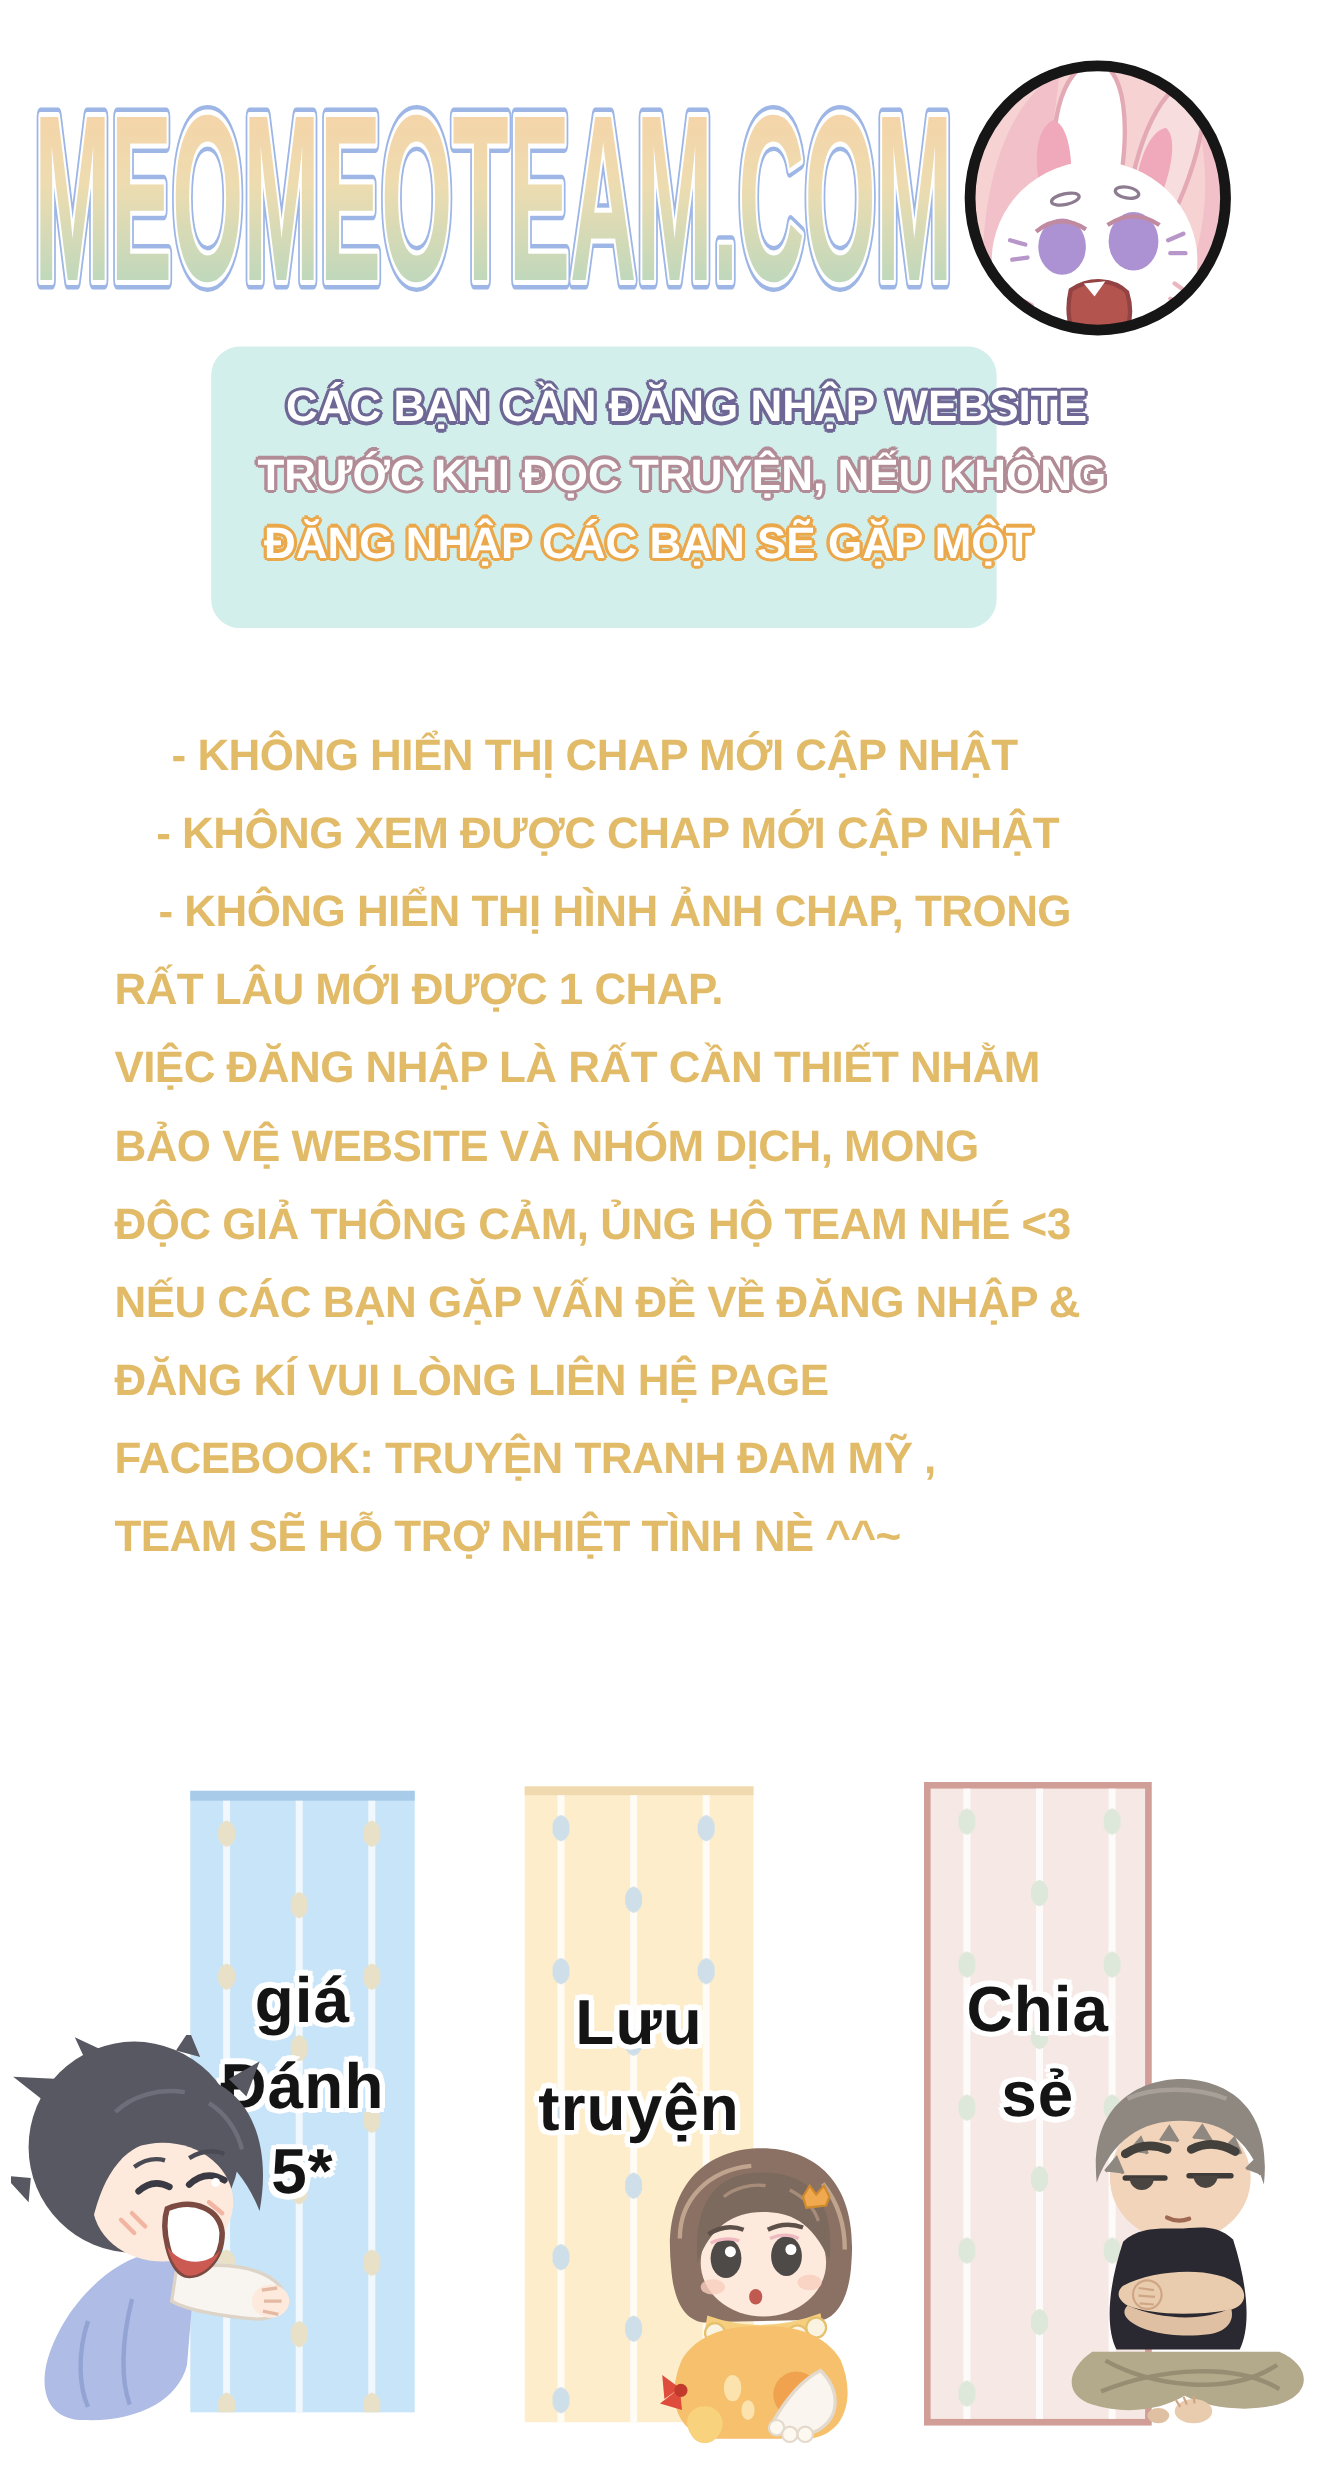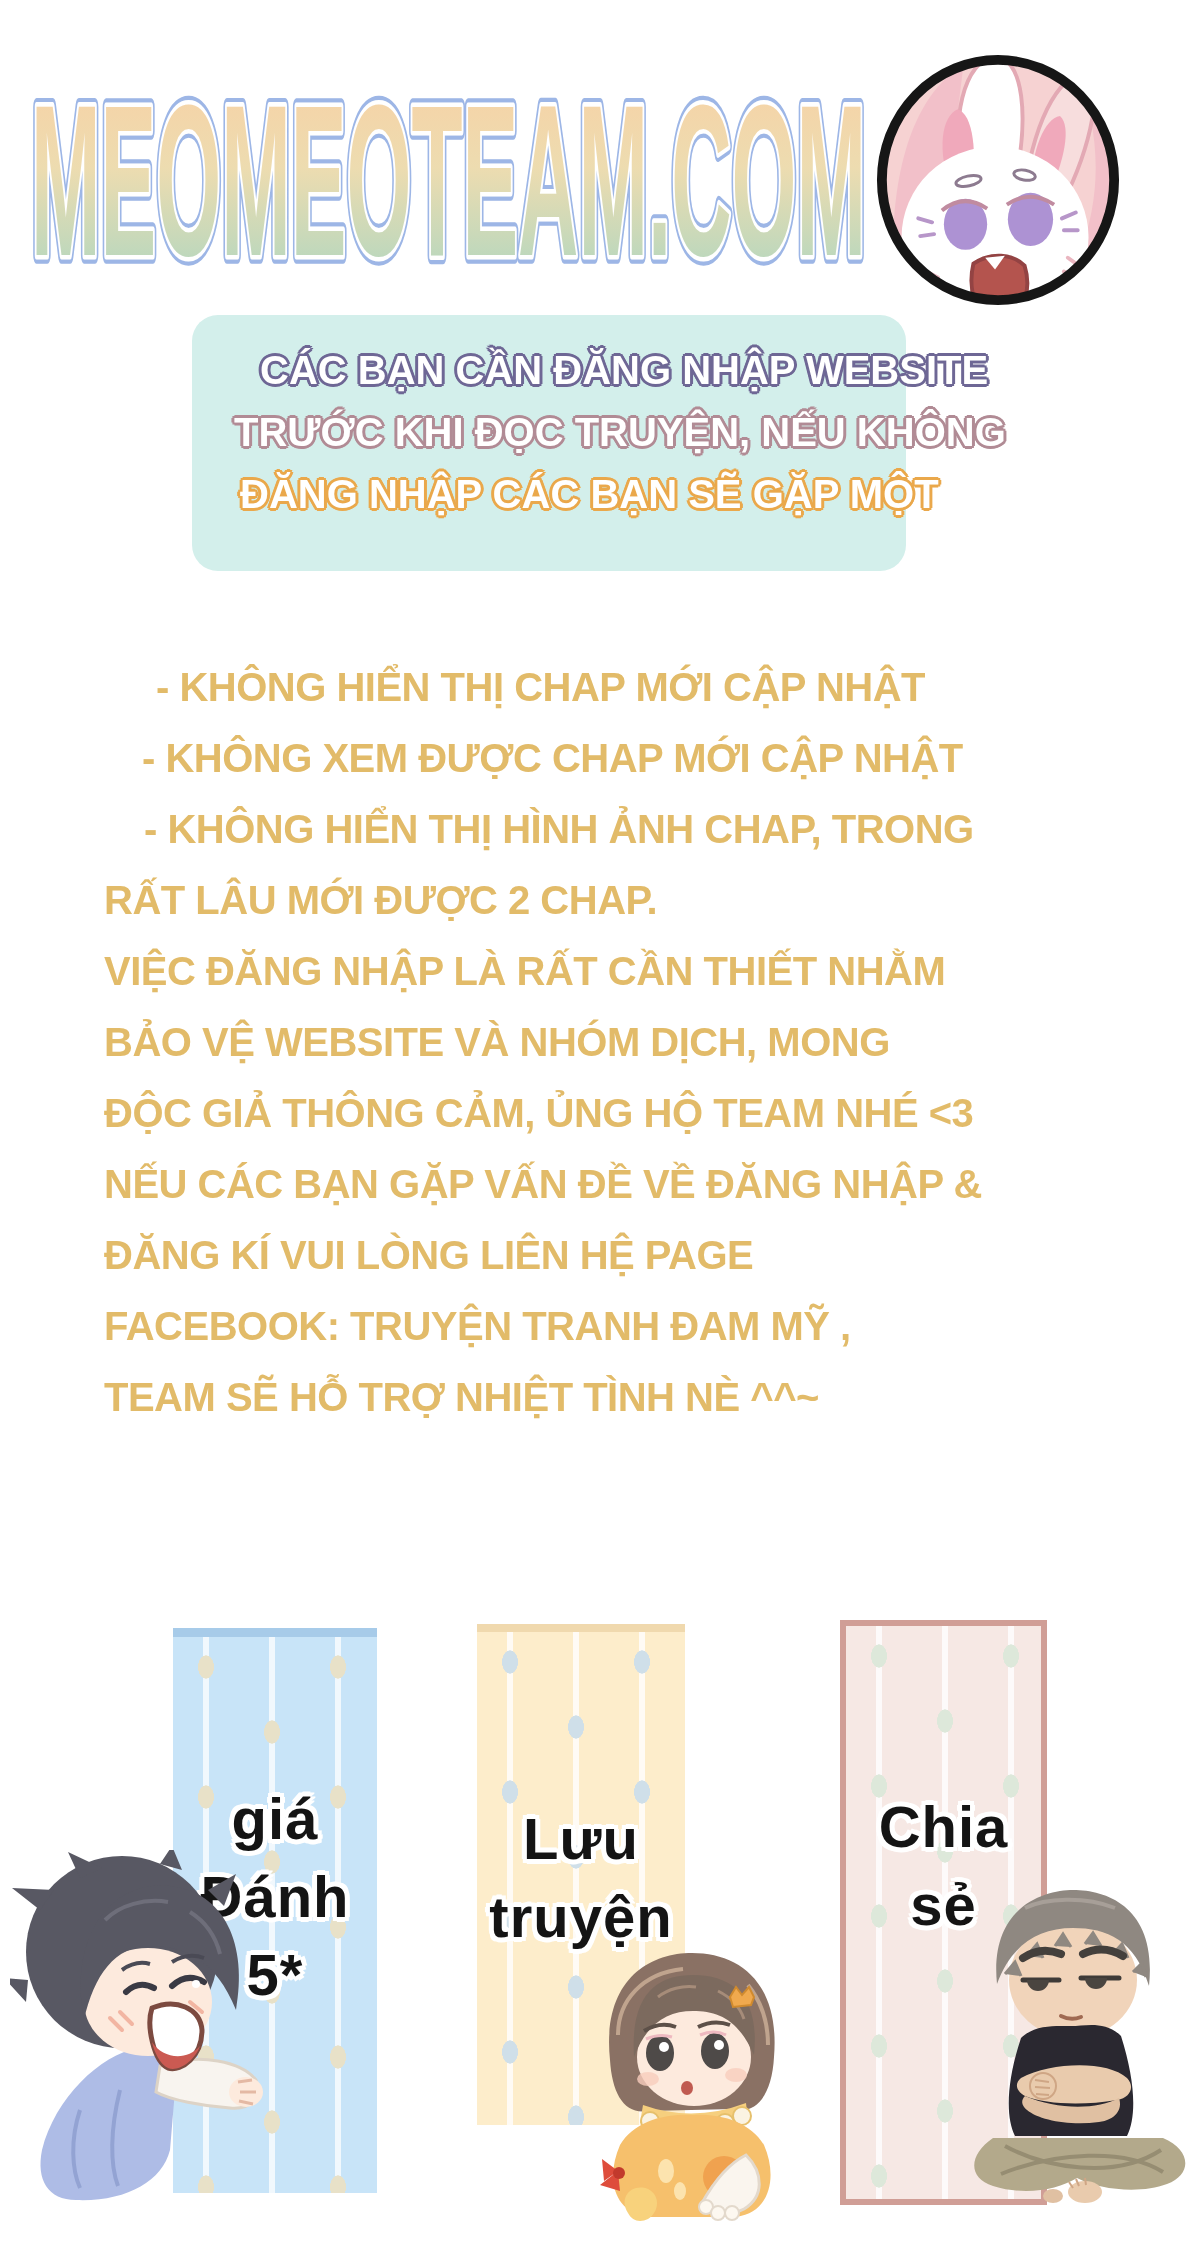--- a/index.html
+++ b/index.html
@@ -38,21 +38,21 @@
   .card-pattern{position:absolute;inset:0;
      background-image:
        radial-gradient(13px 19px at 33px 30px, var(--dot) 60%, transparent 62%),
        radial-gradient(13px 19px at 33px 30px, var(--dot) 60%, transparent 62%),
        linear-gradient(to right, transparent 0 30px, var(--line) 30px 36px, transparent 36px 66px);
      background-size:132px 130px,132px 130px,66px 100%;
      background-position:0 0,66px 65px,0 0;}
   .card-blue{left:173px;top:1628px;width:204px;height:565px;background:#c8e4f8;
              border-top:9px solid #a7cbe9;}
   .card-blue .card-pattern{--dot:#e8e1c8;--line:rgba(255,255,255,.75);}
-  .card-cream{left:477px;top:1624px;width:208px;height:501px;background:#fdedcb;
+  .card-cream{left:477px;top:1624px;width:208px;height:578px;background:#fdedcb;
               border-top:8px solid #f0d9ae;}
   .card-cream .card-pattern{--dot:#cfdfe9;--line:rgba(255,255,255,.8);}
   .card-pink{left:840px;top:1620px;width:207px;height:585px;background:#f6e8e4;
              border:6px solid #d09e96;}
   .card-pink .card-pattern{--dot:#dde8da;--line:rgba(255,255,255,.8);}
 
   .card-label{position:absolute;left:0;right:0;text-align:center;z-index:2;
               font-weight:900;font-size:58px;line-height:78px;color:#141414;
               letter-spacing:1px;
               text-shadow:5px 0 0 #fff,-5px 0 0 #fff,0 5px 0 #fff,0 -5px 0 #fff,
@@ -124,21 +124,21 @@
   <div class="notice-box">
     <div class="notice-line o-purple ind1">CÁC BẠN CẦN ĐĂNG NHẬP WEBSITE</div>
     <div class="notice-line o-mauve ind2">TRƯỚC KHI ĐỌC TRUYỆN, NẾU KHÔNG</div>
     <div class="notice-line o-orange ind3">ĐĂNG NHẬP CÁC BẠN SẼ GẶP MỘT</div>
   </div>
 
   <div class="body-text">
     <div class="bl0">- KHÔNG HIỂN THỊ CHAP MỚI CẬP NHẬT</div>
     <div class="bl1">- KHÔNG XEM ĐƯỢC CHAP MỚI CẬP NHẬT</div>
     <div class="bl2">- KHÔNG HIỂN THỊ HÌNH ẢNH CHAP, TRONG</div>
-    <div>RẤT LÂU MỚI ĐƯỢC 2 CHAP.</div>
+    <div>RẤT LÂU MỚI ĐƯỢC 1 CHAP.</div>
     <div>VIỆC ĐĂNG NHẬP LÀ RẤT CẦN THIẾT NHẰM</div>
     <div>BẢO VỆ WEBSITE VÀ NHÓM DỊCH, MONG</div>
     <div>ĐỘC GIẢ THÔNG CẢM, ỦNG HỘ TEAM NHÉ &lt;3</div>
     <div>NẾU CÁC BẠN GẶP VẤN ĐỀ VỀ ĐĂNG NHẬP &amp;</div>
     <div>ĐĂNG KÍ VUI LÒNG LIÊN HỆ PAGE</div>
     <div>FACEBOOK: TRUYỆN TRANH ĐAM MỸ ,</div>
     <div>TEAM SẼ HỖ TRỢ NHIỆT TÌNH NÈ ^^~</div>
   </div>
 
   <div class="card card-blue">

